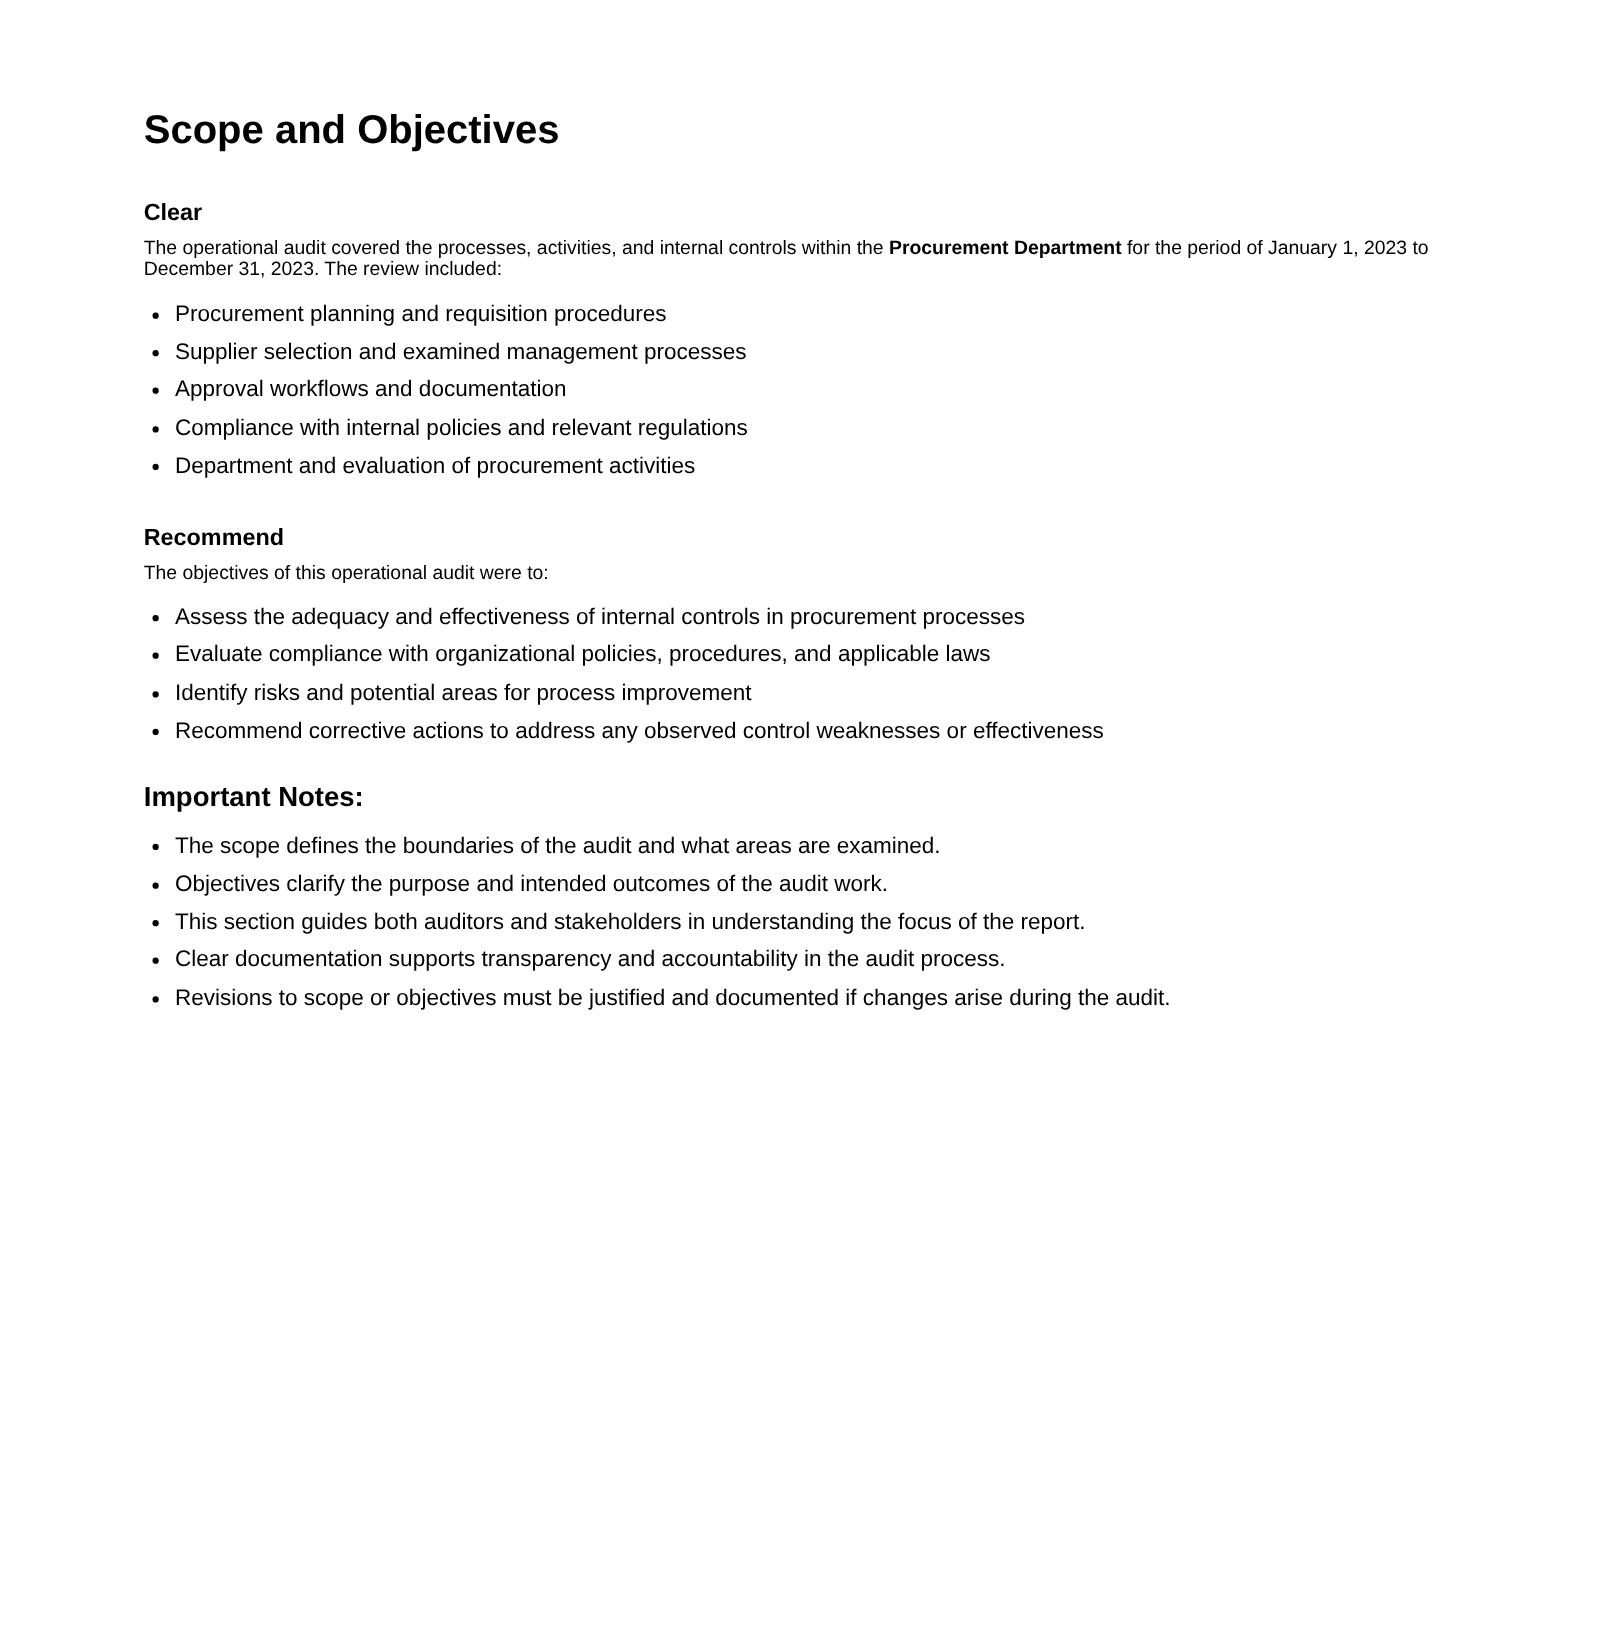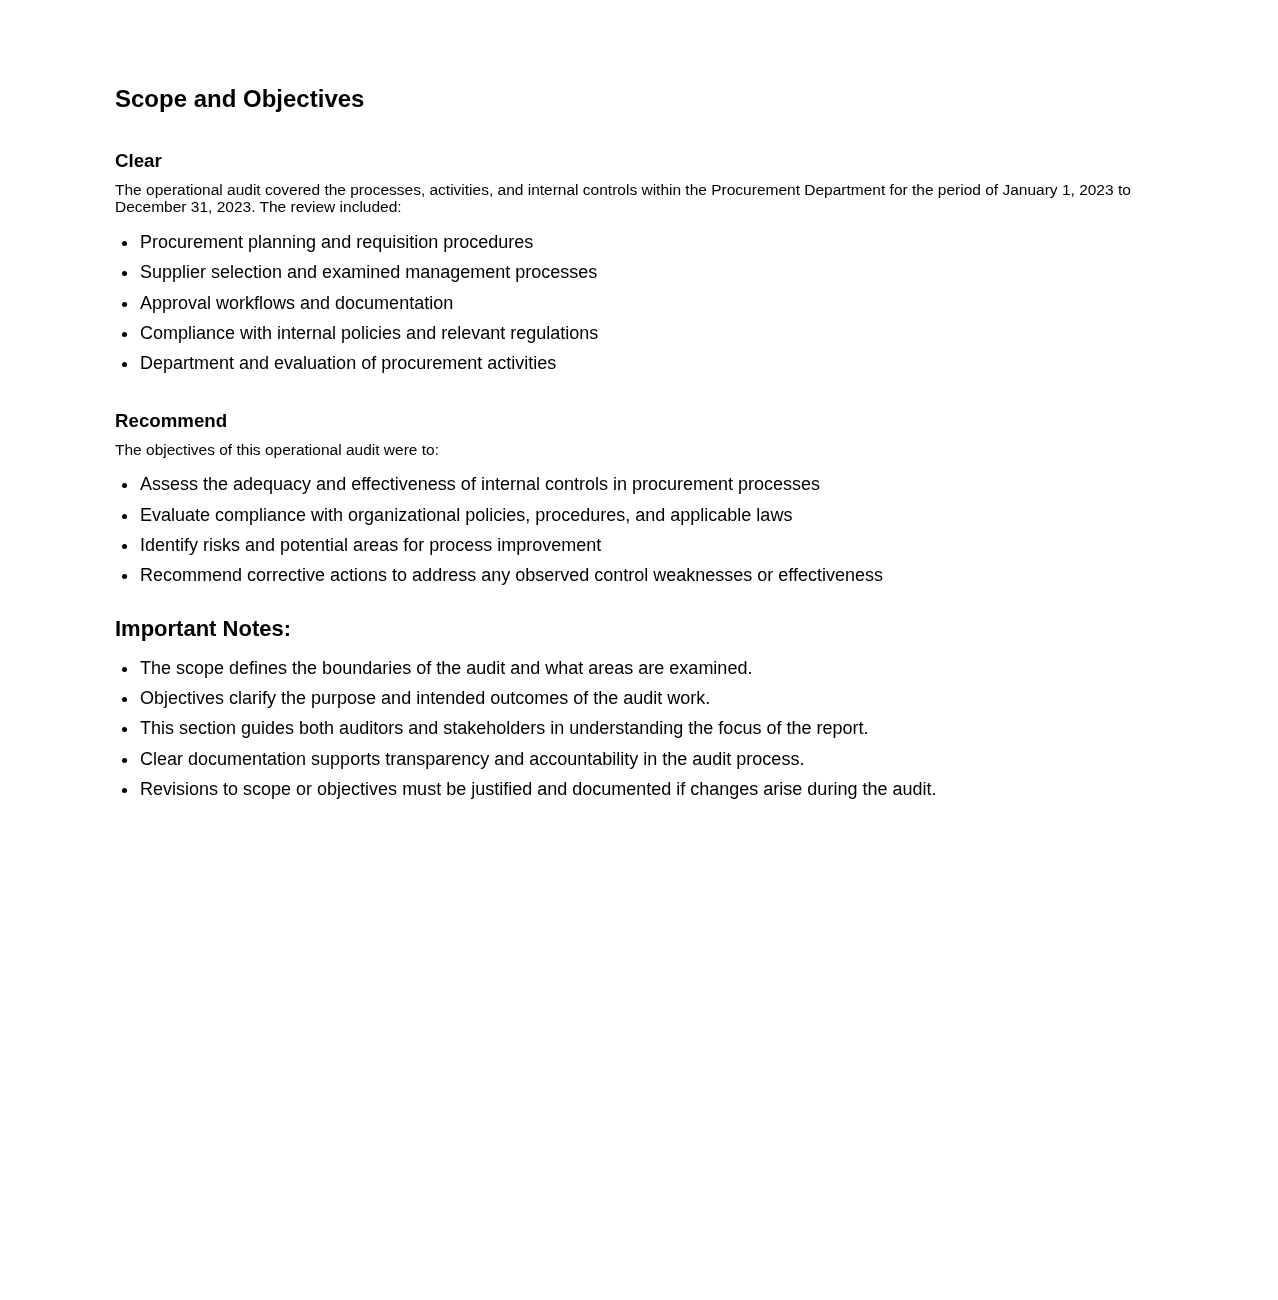--- a/index.html
+++ b/index.html
@@ -11,21 +11,21 @@
   }
   .page {
     width: 1278px;
     height: 1300px;
     box-sizing: border-box;
     padding: 86px 118px 40px 115px;
     background: #ffffff;
     overflow: hidden;
   }
   .doc-title {
-    font-size: 24px;
+    font-size: 32px;
     font-weight: bold;
     margin: 0 0 38px 0;
     line-height: 1.1;
   }
   .section-heading {
     font-size: 18.7px;
     font-weight: bold;
     margin: 36px 0 9px 0;
     line-height: 1.15;
   }
@@ -34,21 +34,21 @@
     font-weight: bold;
     margin: 30px 0 7px 0;
     line-height: 1.15;
   }
   p.body-text {
     font-size: 15.5px;
     line-height: 1.13;
     margin: 0;
   }
   .bold-inline {
-    font-weight: normal;
+    font-weight: bold;
   }
   ul.doc-list {
     margin: 16px 0 16px 0;
     padding: 0 0 0 24px;
     font-size: 18px;
     line-height: 1.16;
   }
   ul.doc-list li {
     margin: 9.5px 0;
     padding-left: 1px;

